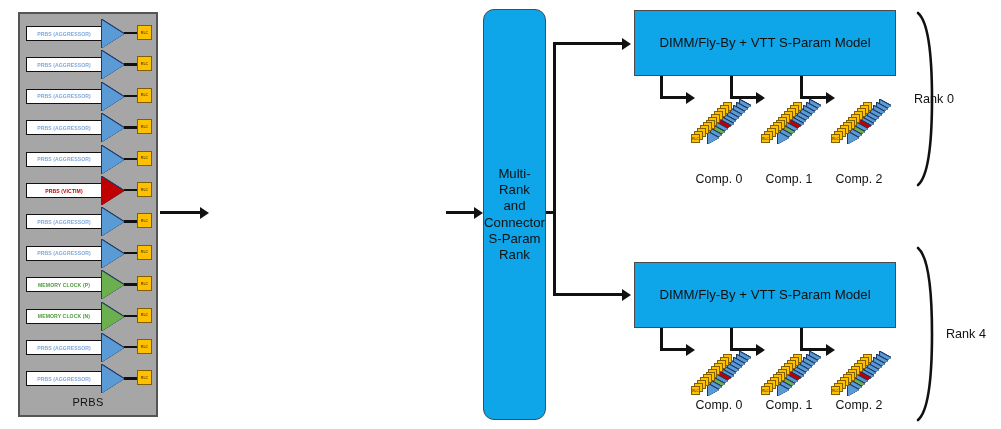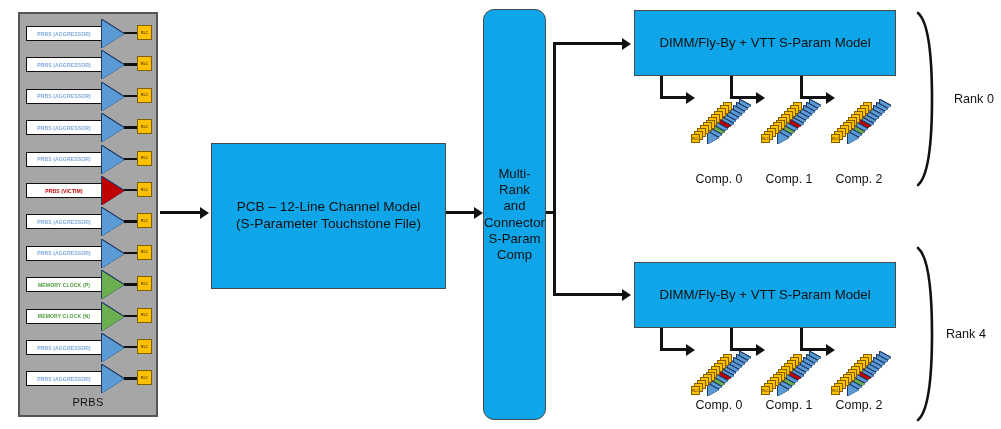--- a/index.html
+++ b/index.html
@@ -152,37 +152,31 @@
         <div class="tri"></div>
         <div class="stub"></div>
         <div class="pkg">RLC</div>
       </div>
     </div>
   <div class="fpga-label">PRBS</div>
 
   <div class="hline" style="left:160px;top:211px;width:42px;"></div>
   <div class="arrowR" style="left:200px;top:206.5px;"></div>
 
-  <div class="gblock pcb">
-    <div>
-      <div>PCB – 12-Line Channel Model</div>
-      <div>(S-Parameter Touchstone File)</div>
-    </div>
-  </div>
 
   <div class="hline" style="left:446px;top:211px;width:30px;"></div>
   <div class="arrowR" style="left:474px;top:206.5px;"></div>
 
   <div class="gblock mrank">
     <div>
       <div>Multi-Rank</div>
       <div>and</div>
       <div>Connector</div>
       <div>S-Param</div>
-      <div>Comp</div>
+      <div>Rank</div>
     </div>
   </div>
 
   <div class="vline" style="left:553px;top:43px;height:170px;"></div>
   <div class="hline" style="left:546px;top:211px;width:10px;"></div>
   <div class="hline" style="left:553px;top:42px;width:70px;"></div>
   <div class="arrowR" style="left:622px;top:38px;"></div>
 
   <div class="vline" style="left:553px;top:211px;height:84px;"></div>
   <div class="hline" style="left:553px;top:293px;width:70px;"></div>
@@ -382,21 +376,21 @@
         <div class="sq lbl" style="left: 3px; top: 36px; z-index: 32;">RLC</div>
       </div>
       <div class="comp-label" style="left: 819px; top: 398px;">Comp. 2</div>
     </div>
 
   <div class="brace" style="left:915px;top:10px;">
     <svg width="26" height="178" viewBox="0 0 26 178">
       <path d="M3 3 C 16 14, 17 60, 17 89 C 17 118, 16 164, 3 175" fill="none" stroke="#111" stroke-width="2.6" stroke-linecap="round"></path>
     </svg>
   </div>
-  <div class="rank-label" style="left:954px;top:92px;">Rank 0</div>
+  <div class="rank-label" style="left:914px;top:92px;">Rank 0</div>
 
   <div class="brace" style="left:915px;top:245px;">
     <svg width="26" height="178" viewBox="0 0 26 178">
       <path d="M3 3 C 16 14, 17 60, 17 89 C 17 118, 16 164, 3 175" fill="none" stroke="#111" stroke-width="2.6" stroke-linecap="round"></path>
     </svg>
   </div>
   <div class="rank-label" style="left:946px;top:327px;">Rank 4</div>
 
 </div>
 

